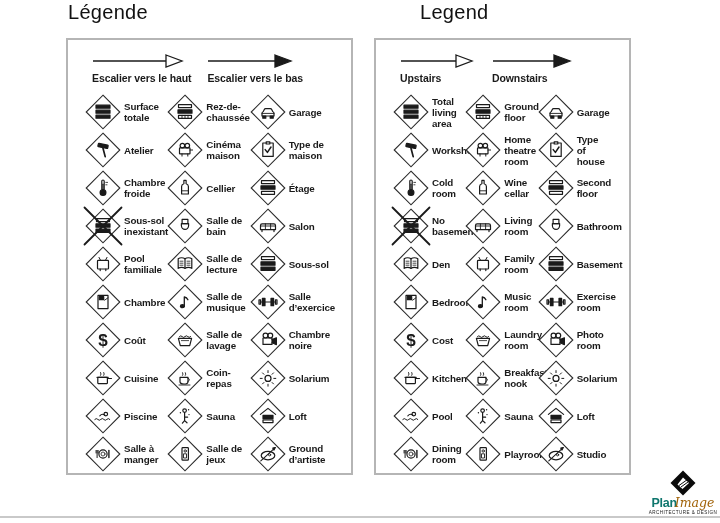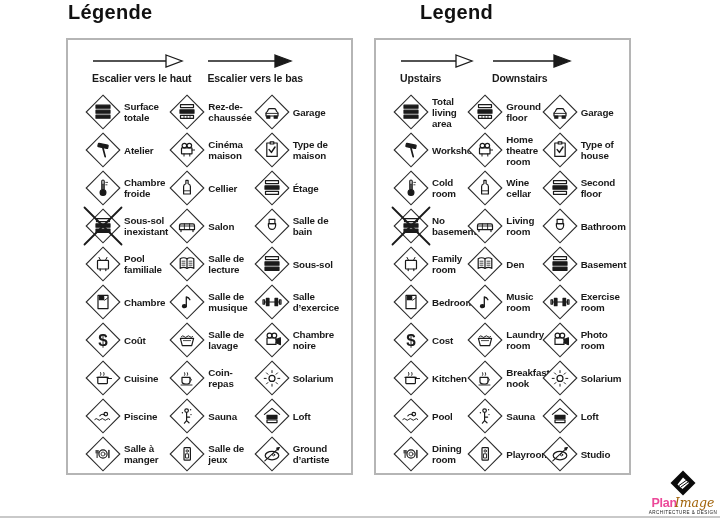--- a/index.html
+++ b/index.html
@@ -1,48 +1,48 @@
 <!DOCTYPE html>
 <html><head>
 <meta charset="utf-8">
 <style>
   html,body { margin:0; padding:0; background:#fff; }
   .page {
     position:relative; width:720px; height:523px; background:#ffffff;
     font-family:"Liberation Sans", sans-serif; color:#1a1a1a; overflow:hidden;
   }
   .panel-title {
-    position:absolute; top:1px; font-size:20px; font-weight:bold; letter-spacing:0.3px; color:#111;
+    position:absolute; top:1px; font-size:20px; font-weight:normal; letter-spacing:0.3px; color:#111;
   }
   .panel-title.fr { left:68px; }
   .panel-title.en { left:376px;margin-left:44px; }
   .panel {
     position:absolute; top:38px; height:437px; box-sizing:border-box;
-    border:2px solid #b5b5b5; background:#fff; padding:13px 14px 0 16px;
+    border:2px solid #b5b5b5; background:#fff; padding:13px 20px 0 16px;
   }
   .panel.fr { left:66px; width:287px; }
   .panel.en { left:374px; width:257px; }
   .arrows { display:flex; gap:16px; margin-left:8px; }
   .arrow-group { display:flex; flex-direction:column; }
   .arrow-svg { display:block; overflow:visible; }
   .arrow-label { font-size:10.5px; font-weight:bold; margin-top:3px; white-space:nowrap; letter-spacing:-0.1px; }
   .cells {
     display:grid; grid-template-columns:repeat(3,1fr);
     grid-auto-rows:minmax(37px,auto); margin-top:9px;
   }
   .cell { display:flex; align-items:center; gap:2px; min-width:0; }
   .cell-svg { flex:0 0 auto; overflow:visible; }
   .cell-label { font-size:9.8px; font-weight:bold; line-height:11px; letter-spacing:-0.15px; }
   .diamond { fill:#fff; stroke:#2b2b2b; stroke-width:1.1; }
   .glyph { stroke:#1a1a1a; fill:none; stroke-width:1.2; stroke-linecap:round; stroke-linejoin:round; }
   .bottom-line { position:absolute; left:0; right:0; top:516px; height:2px; background:#c9c9c9; }
   .logo { position:absolute; left:648px; top:470px; width:70px; text-align:center; }
   .logo-mark { display:block; margin:0 auto; }
   .logo-text { font-size:12.5px; line-height:12px; margin-top:1px; white-space:nowrap; }
-  .logo-text .bold { font-weight:bold; color:#ec4899; letter-spacing:-0.3px; }
+  .logo-text .bold { font-weight:bold; color:#0f766e; letter-spacing:-0.3px; }
   .logo-text .script { font-family:"DejaVu Serif", serif; font-style:italic; font-weight:normal; margin-left:-2px; color:#a16207; }
   .logo-tagline { font-size:4.6px; letter-spacing:0.45px; color:#222; margin-top:1px; }
 </style>
 </head>
 <body>
 
 <div class="page">
 
   <div class="panel-title fr">Légende</div>
   <div class="panel-title en">Legend</div>
@@ -175,37 +175,37 @@
               <rect x="5" y="15.1" width="14" height="3.2" fill="#1a1a1a"></rect>
               <path d="M-6.5,-6.5 L30.5,30.5 M30.5,-6.5 L-6.5,30.5" stroke-width="1.8"></path>
             </g>
     </svg>
     <div class="cell-label">Sous-sol inexistant</div>
   </div>
         <div class="cell">
     <svg class="cell-svg" width="38" height="38" viewBox="0 0 38 38">
       <polygon class="diamond" points="19,2.2 35.8,19 19,35.8 2.2,19"></polygon>
       <g class="glyph" transform="translate(7,7)">
+              <rect x="9.1" y="5.4" width="5.8" height="4.2"></rect>
+              <path d="M8.4,9.6 h7.2 v2.2 a3.6,3.6 0 0 1 -7.2,0 z"></path>
+            </g>
+    </svg>
+    <div class="cell-label">Salle de bain</div>
+  </div>
+        <div class="cell">
+    <svg class="cell-svg" width="38" height="38" viewBox="0 0 38 38">
+      <polygon class="diamond" points="19,2.2 35.8,19 19,35.8 2.2,19"></polygon>
+      <g class="glyph" transform="translate(7,7)">
               <path d="M4.5,15.6 v-4.2 q0,-1.6 1.6,-1.6 h11.8 q1.6,0 1.6,1.6 v4.2 z"></path>
               <path d="M9.4,9.8 v5.8 M14.6,9.8 v5.8" stroke-width="0.9"></path>
               <path d="M4.5,12 h15" stroke-width="0.9"></path>
               <path d="M6,15.6 v2 M18,15.6 v2"></path>
             </g>
     </svg>
     <div class="cell-label">Salon</div>
-  </div>
-        <div class="cell">
-    <svg class="cell-svg" width="38" height="38" viewBox="0 0 38 38">
-      <polygon class="diamond" points="19,2.2 35.8,19 19,35.8 2.2,19"></polygon>
-      <g class="glyph" transform="translate(7,7)">
-              <rect x="9.1" y="5.4" width="5.8" height="4.2"></rect>
-              <path d="M8.4,9.6 h7.2 v2.2 a3.6,3.6 0 0 1 -7.2,0 z"></path>
-            </g>
-    </svg>
-    <div class="cell-label">Salle de bain</div>
   </div>
         <div class="cell">
     <svg class="cell-svg" width="38" height="38" viewBox="0 0 38 38">
       <polygon class="diamond" points="19,2.2 35.8,19 19,35.8 2.2,19"></polygon>
       <g class="glyph" transform="translate(7,7)">
               <rect x="6.5" y="8.4" width="11" height="8.6" rx="0.8"></rect>
               <path d="M9.6,8.4 L8,5.4 M14.4,8.4 L16,5.4" stroke-width="1"></path>
               <path d="M9.2,17 v1.6 M14.8,17 v1.6"></path>
             </g>
     </svg>
@@ -555,37 +555,37 @@
               <rect x="9.1" y="5.4" width="5.8" height="4.2"></rect>
               <path d="M8.4,9.6 h7.2 v2.2 a3.6,3.6 0 0 1 -7.2,0 z"></path>
             </g>
     </svg>
     <div class="cell-label">Bathroom</div>
   </div>
         <div class="cell">
     <svg class="cell-svg" width="38" height="38" viewBox="0 0 38 38">
       <polygon class="diamond" points="19,2.2 35.8,19 19,35.8 2.2,19"></polygon>
       <g class="glyph" transform="translate(7,7)">
+              <path d="M12,6.8 c-1.8,-1.4 -5,-1.4 -6.8,0 V16.4 c1.8,-1.4 5,-1.4 6.8,0 c1.8,-1.4 5,-1.4 6.8,0 V6.8 c-1.8,-1.4 -5,-1.4 -6.8,0 z"></path>
+              <path d="M12,6.8 V16.4"></path>
+              <path d="M7,9.2 h3 M7,11.2 h3 M7,13.2 h3 M14,9.2 h3 M14,11.2 h3 M14,13.2 h3" stroke-width="0.8"></path>
+            </g>
+    </svg>
+    <div class="cell-label">Den</div>
+  </div>
+        <div class="cell">
+    <svg class="cell-svg" width="38" height="38" viewBox="0 0 38 38">
+      <polygon class="diamond" points="19,2.2 35.8,19 19,35.8 2.2,19"></polygon>
+      <g class="glyph" transform="translate(7,7)">
               <rect x="6.5" y="8.4" width="11" height="8.6" rx="0.8"></rect>
               <path d="M9.6,8.4 L8,5.4 M14.4,8.4 L16,5.4" stroke-width="1"></path>
               <path d="M9.2,17 v1.6 M14.8,17 v1.6"></path>
             </g>
     </svg>
     <div class="cell-label">Family room</div>
-  </div>
-        <div class="cell">
-    <svg class="cell-svg" width="38" height="38" viewBox="0 0 38 38">
-      <polygon class="diamond" points="19,2.2 35.8,19 19,35.8 2.2,19"></polygon>
-      <g class="glyph" transform="translate(7,7)">
-              <path d="M12,6.8 c-1.8,-1.4 -5,-1.4 -6.8,0 V16.4 c1.8,-1.4 5,-1.4 6.8,0 c1.8,-1.4 5,-1.4 6.8,0 V6.8 c-1.8,-1.4 -5,-1.4 -6.8,0 z"></path>
-              <path d="M12,6.8 V16.4"></path>
-              <path d="M7,9.2 h3 M7,11.2 h3 M7,13.2 h3 M14,9.2 h3 M14,11.2 h3 M14,13.2 h3" stroke-width="0.8"></path>
-            </g>
-    </svg>
-    <div class="cell-label">Den</div>
   </div>
         <div class="cell">
     <svg class="cell-svg" width="38" height="38" viewBox="0 0 38 38">
       <polygon class="diamond" points="19,2.2 35.8,19 19,35.8 2.2,19"></polygon>
       <g class="glyph" transform="translate(7,7)">
               <rect x="5.5" y="4.6" width="13" height="3"></rect>
               <rect x="5" y="9.8" width="14" height="3.4" fill="#1a1a1a"></rect>
               <rect x="5" y="15.1" width="14" height="3.2" fill="#1a1a1a"></rect>
             </g>
     </svg>

